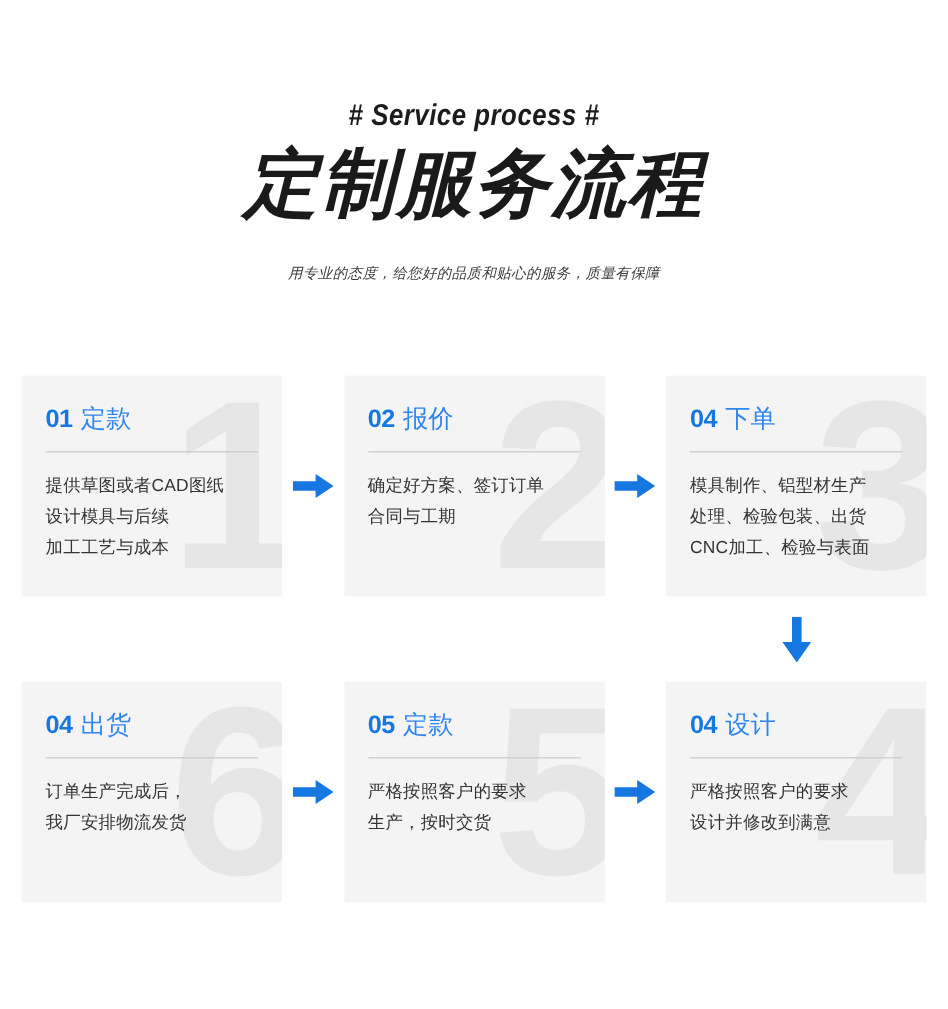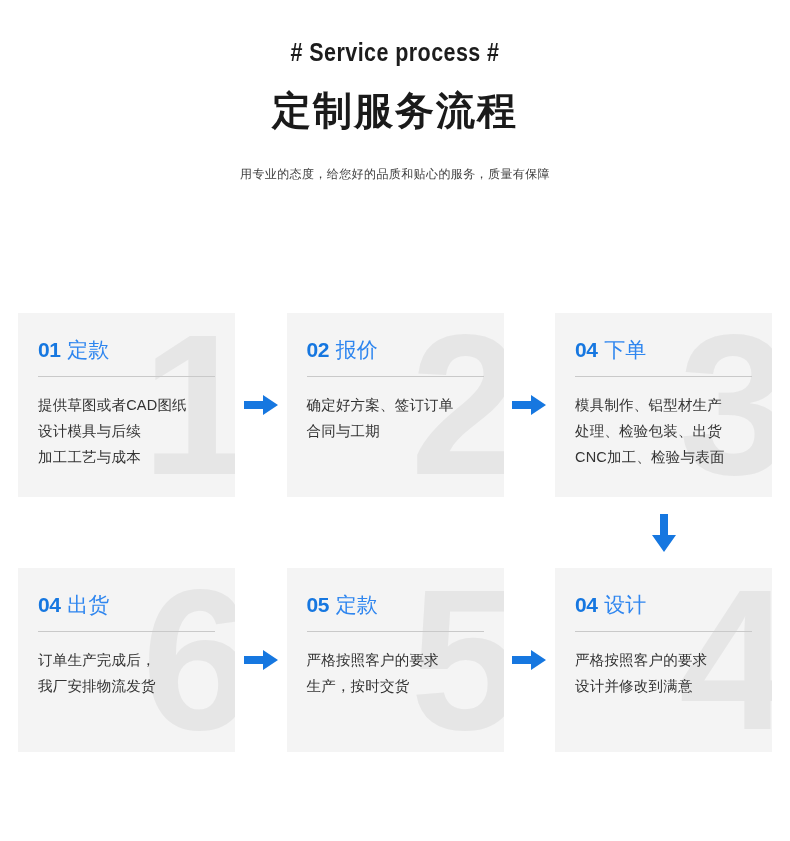--- a/index.html
+++ b/index.html
@@ -12,35 +12,36 @@
     height: 841px;
     font-family: "Liberation Sans", "DejaVu Sans", sans-serif;
     color: #222222;
     overflow: hidden;
     position: relative;
   }
 
   
   .header {
     text-align: center;
-    padding-top: 40px;
+    padding-top: 84px;
+    font-style: italic;
   }
   .eyebrow {
     font-family: "Liberation Sans", "DejaVu Sans", sans-serif;
     font-size: 25px;
     font-weight: 700;
     letter-spacing: 0.5px;
     color: #1c1c1c;
     line-height: 1;
     transform: scaleX(0.86);
     transform-origin: center;
   }
   .main-title {
-    margin-top: 26px;
-    font-size: 39px;
+    margin-top: 12px;
+    font-size: 62px;
     font-weight: 700;
     letter-spacing: 2px;
     color: #1a1a1a;
     line-height: 1.05;
   }
   .subtitle {
     margin-top: 34px;
     font-size: 12px;
     font-weight: 400;
     color: #3c3c3c;

